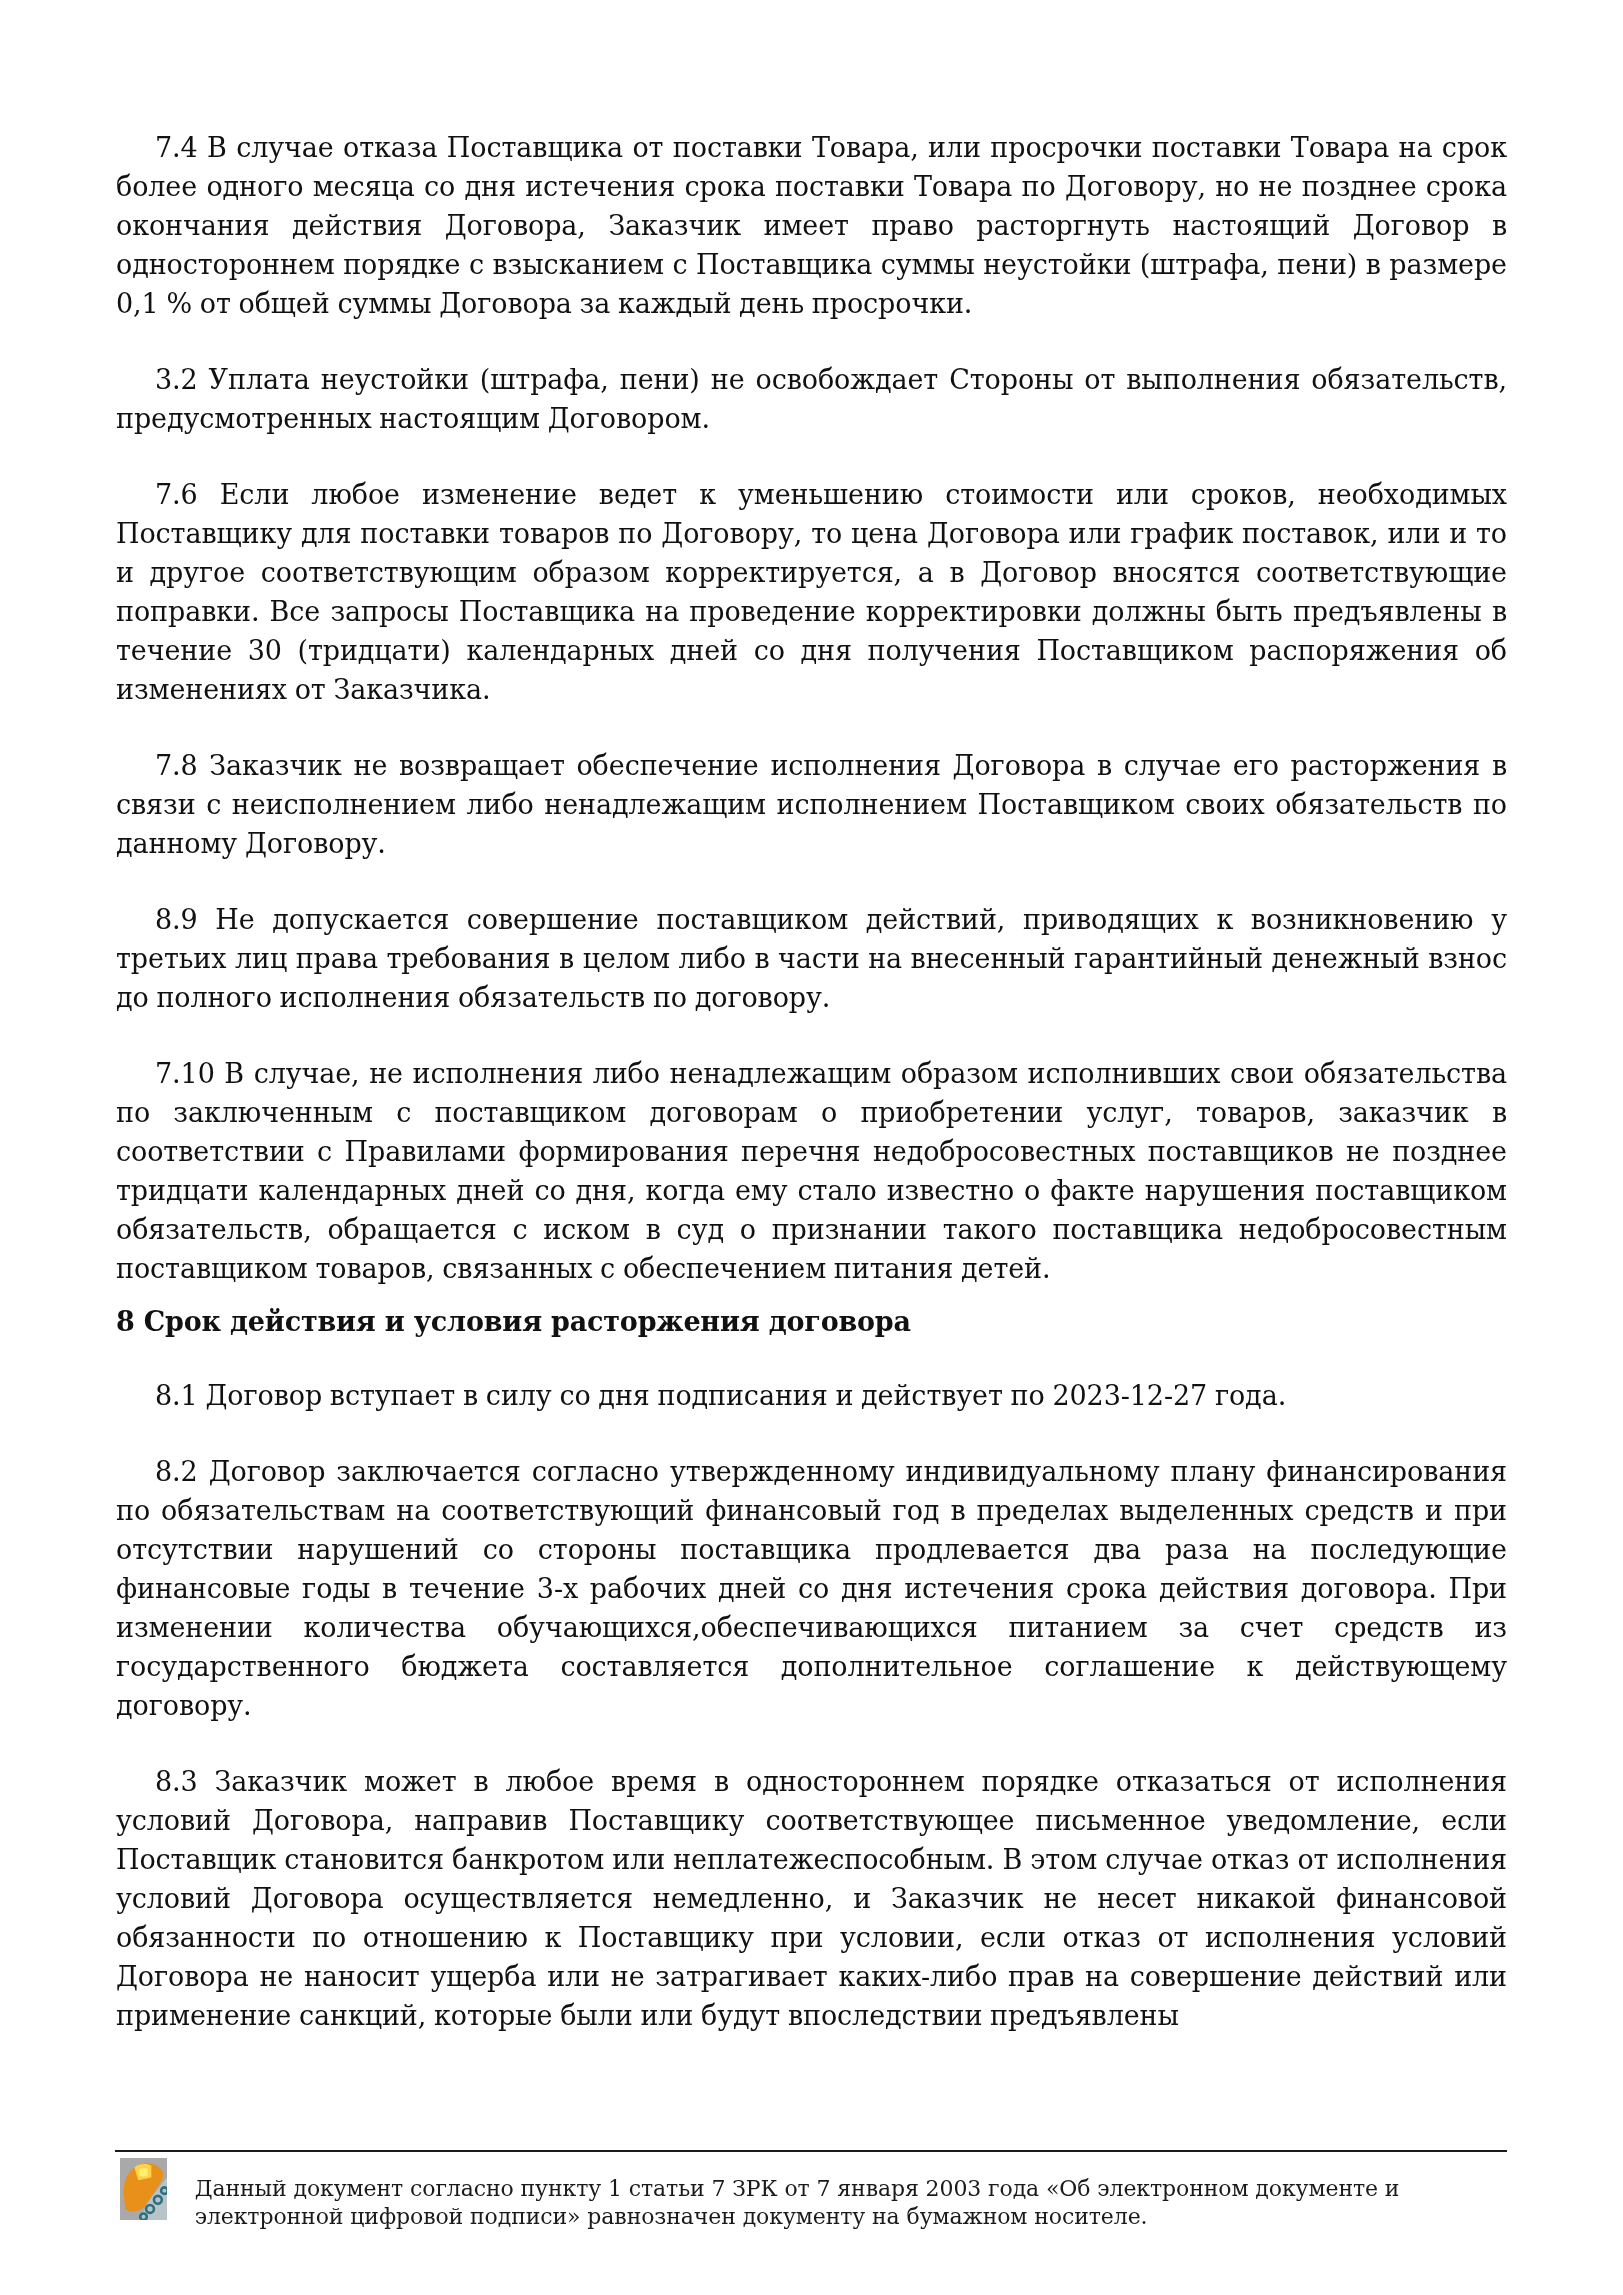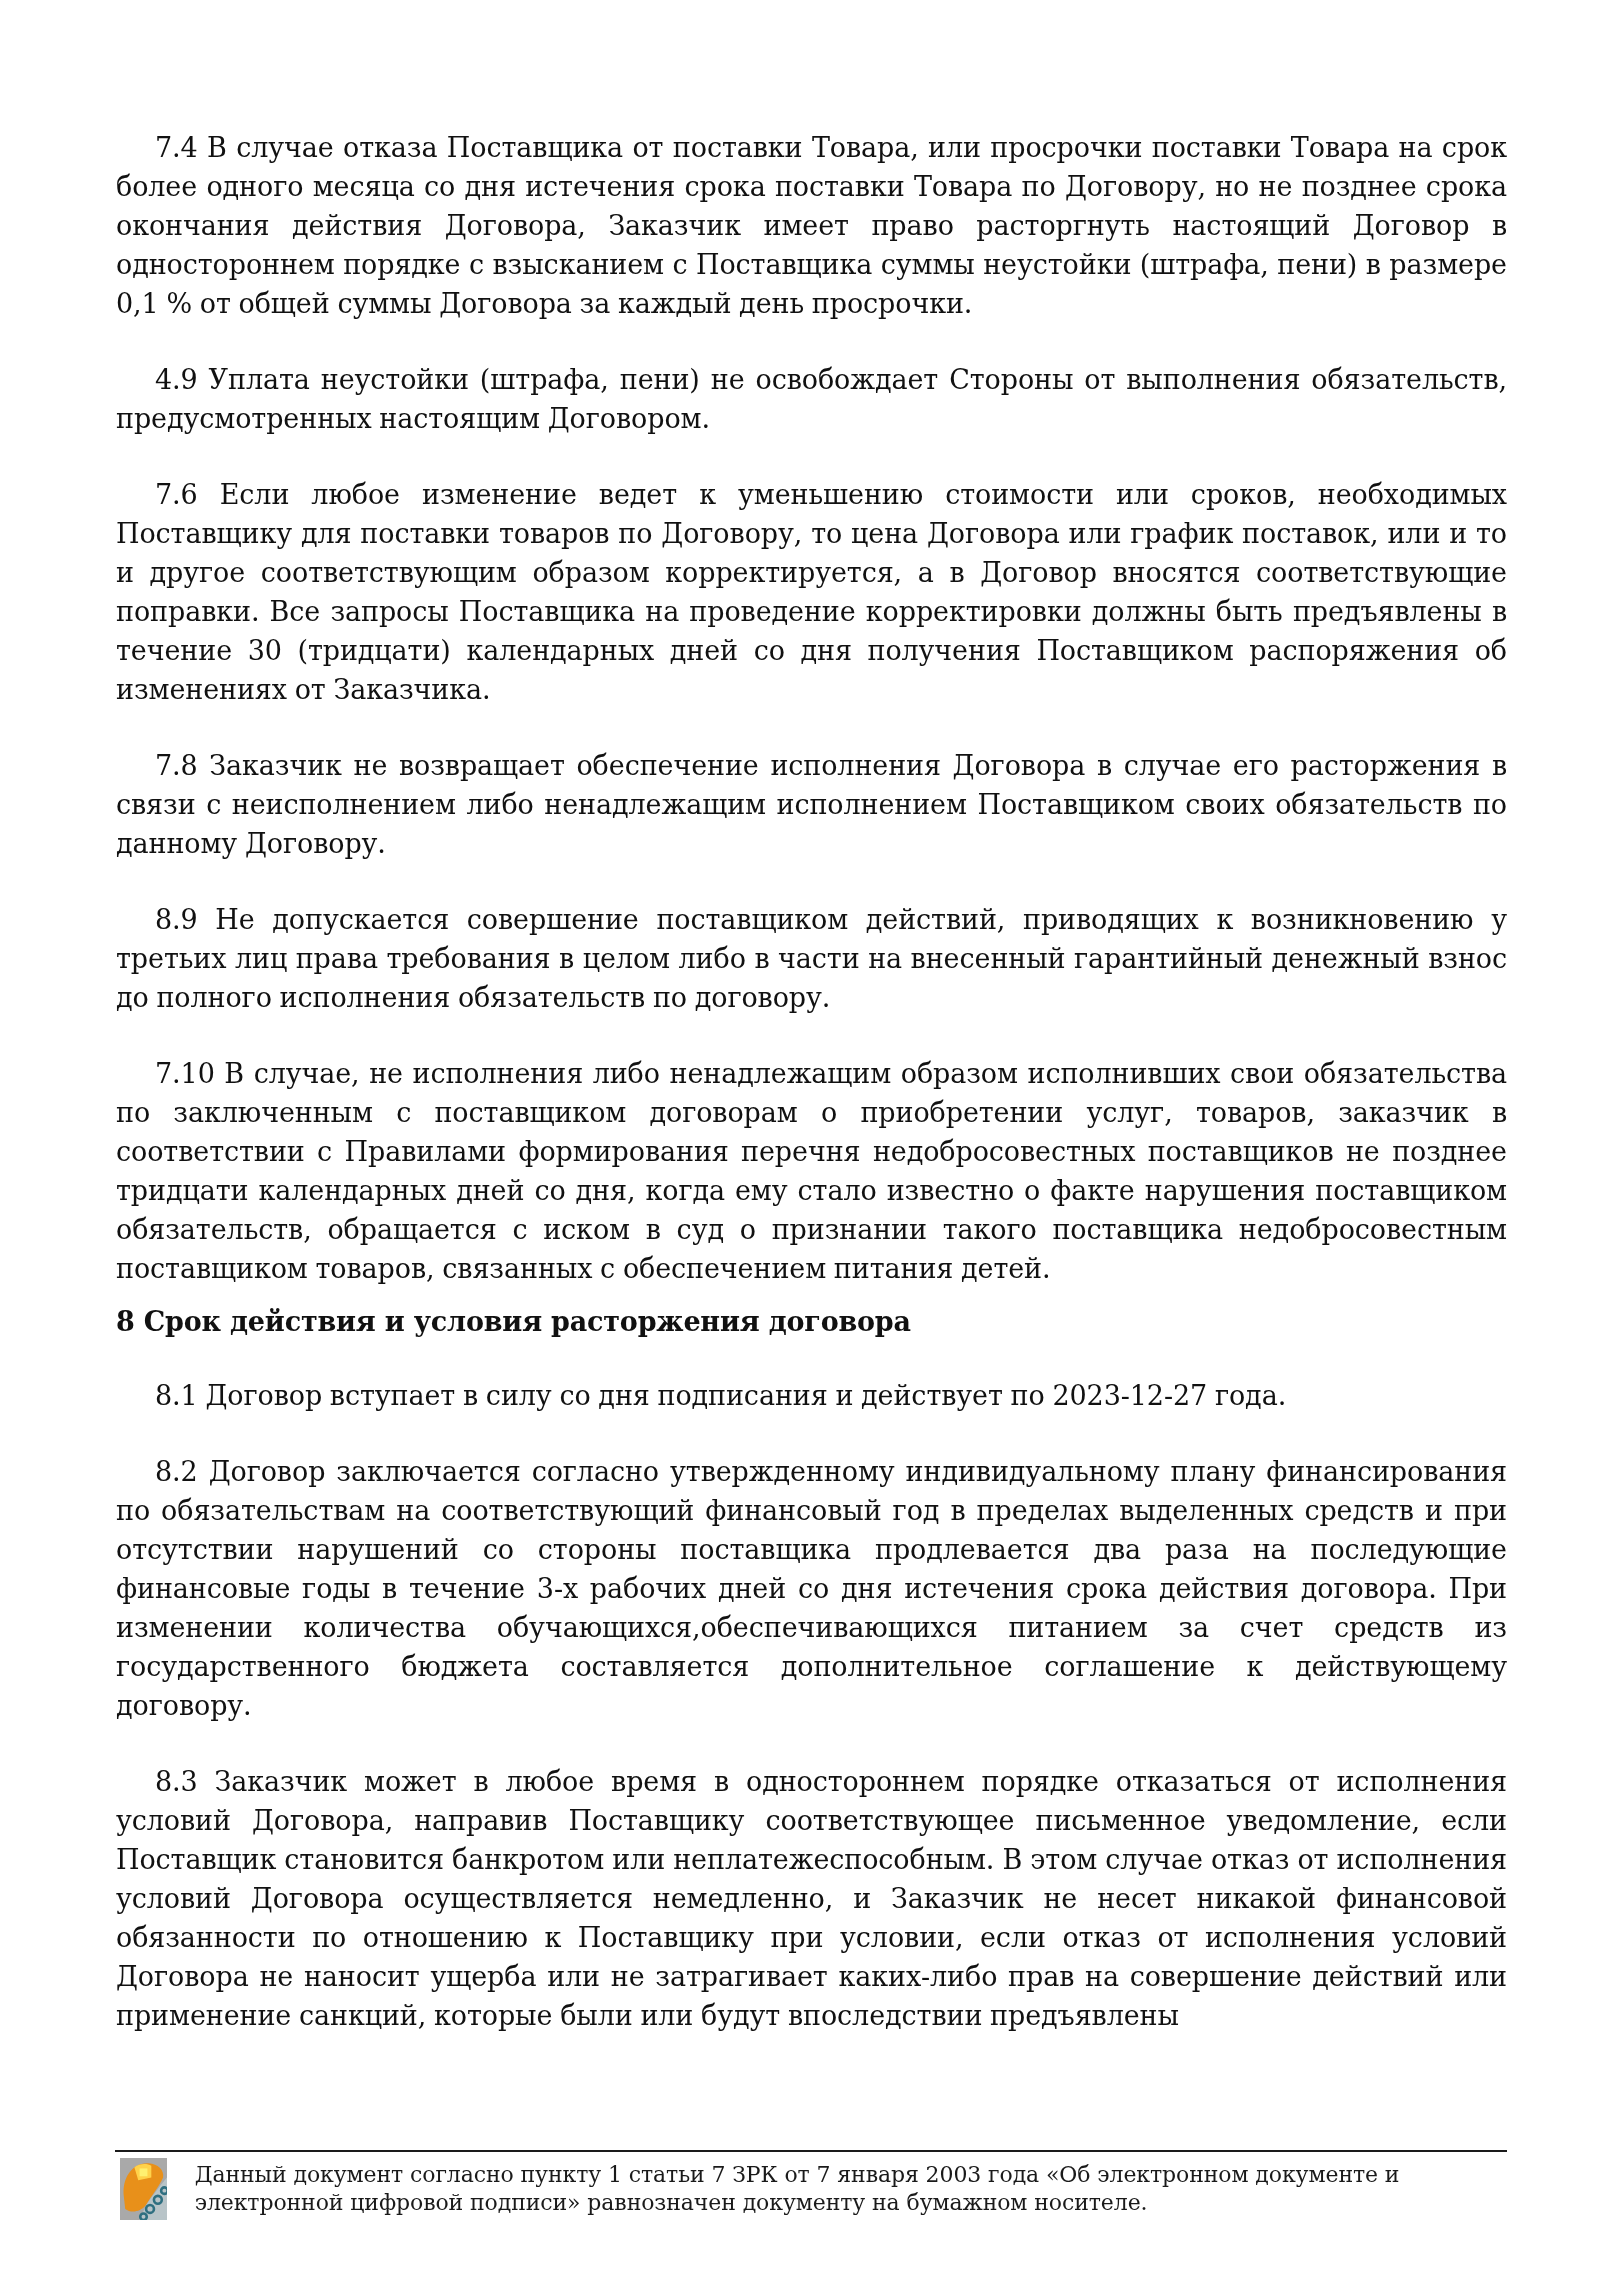--- a/index.html
+++ b/index.html
@@ -68,30 +68,30 @@
   }
   .seal-icon svg {
     display: block;
     width: 100%;
     height: 100%;
   }
   .footer-text {
     font-size: 22px;
     line-height: 28px;
     color: #1a1a1a;
-    margin-top: 3px;
+    margin-top: 17px;
     letter-spacing: -0.1px;
   }
 </style>
 </head>
 <body>
 
 <div class="page">
   <p class="para">7.4 В случае отказа Поставщика от поставки Товара, или просрочки поставки Товара на срок более одного месяца со дня истечения срока поставки Товара по Договору, но не позднее срока окончания действия Договора, Заказчик имеет право расторгнуть настоящий Договор в одностороннем порядке с взысканием с Поставщика суммы неустойки (штрафа, пени) в размере 0,1 % от общей суммы Договора за каждый день просрочки.</p>
-  <p class="para">4.9 Уплата неустойки (штрафа, пени) не освобождает Стороны от выполнения обязательств, предусмотренных настоящим Договором.</p>
+  <p class="para">3.2 Уплата неустойки (штрафа, пени) не освобождает Стороны от выполнения обязательств, предусмотренных настоящим Договором.</p>
   <p class="para">7.6 Если любое изменение ведет к уменьшению стоимости или сроков, необходимых Поставщику для поставки товаров по Договору, то цена Договора или график поставок, или и то и другое соответствующим образом корректируется, а в Договор вносятся соответствующие поправки. Все запросы Поставщика на проведение корректировки должны быть предъявлены в течение 30 (тридцати) календарных дней со дня получения Поставщиком распоряжения об изменениях от Заказчика.</p>
   <p class="para">7.8 Заказчик не возвращает обеспечение исполнения Договора в случае его расторжения в связи с неисполнением либо ненадлежащим исполнением Поставщиком своих обязательств по данному Договору.</p>
   <p class="para">8.9 Не допускается совершение поставщиком действий, приводящих к возникновению у третьих лиц права требования в целом либо в части на внесенный гарантийный денежный взнос до полного исполнения обязательств по договору.</p>
   <p class="para tight-after">7.10 В случае, не исполнения либо ненадлежащим образом исполнивших свои обязательства по заключенным с поставщиком договорам о приобретении услуг, товаров, заказчик в соответствии с Правилами формирования перечня недобросовестных поставщиков не позднее тридцати календарных дней со дня, когда ему стало известно о факте нарушения поставщиком обязательств, обращается с иском в суд о признании такого поставщика недобросовестным поставщиком товаров, связанных с обеспечением питания детей.</p>
 
   <h2 class="heading">8 Срок действия и условия расторжения договора</h2>
 
   <p class="para">8.1 Договор вступает в силу со дня подписания и действует по 2023-12-27 года.</p>
   <p class="para">8.2 Договор заключается согласно утвержденному индивидуальному плану финансирования по обязательствам на соответствующий финансовый год в пределах выделенных средств и при отсутствии нарушений со стороны поставщика продлевается два раза на последующие финансовые годы в течение 3-х рабочих дней со дня истечения срока действия договора. При изменении количества обучающихся,обеспечивающихся питанием за счет средств из государственного бюджета составляется дополнительное соглашение к действующему договору.</p>
   <p class="para">8.3 Заказчик может в любое время в одностороннем порядке отказаться от исполнения условий Договора, направив Поставщику соответствующее письменное уведомление, если Поставщик становится банкротом или неплатежеспособным. В этом случае отказ от исполнения условий Договора осуществляется немедленно, и Заказчик не несет никакой финансовой обязанности по отношению к Поставщику при условии, если отказ от исполнения условий Договора не наносит ущерба или не затрагивает каких-либо прав на совершение действий или применение санкций, которые были или будут впоследствии предъявлены</p>

